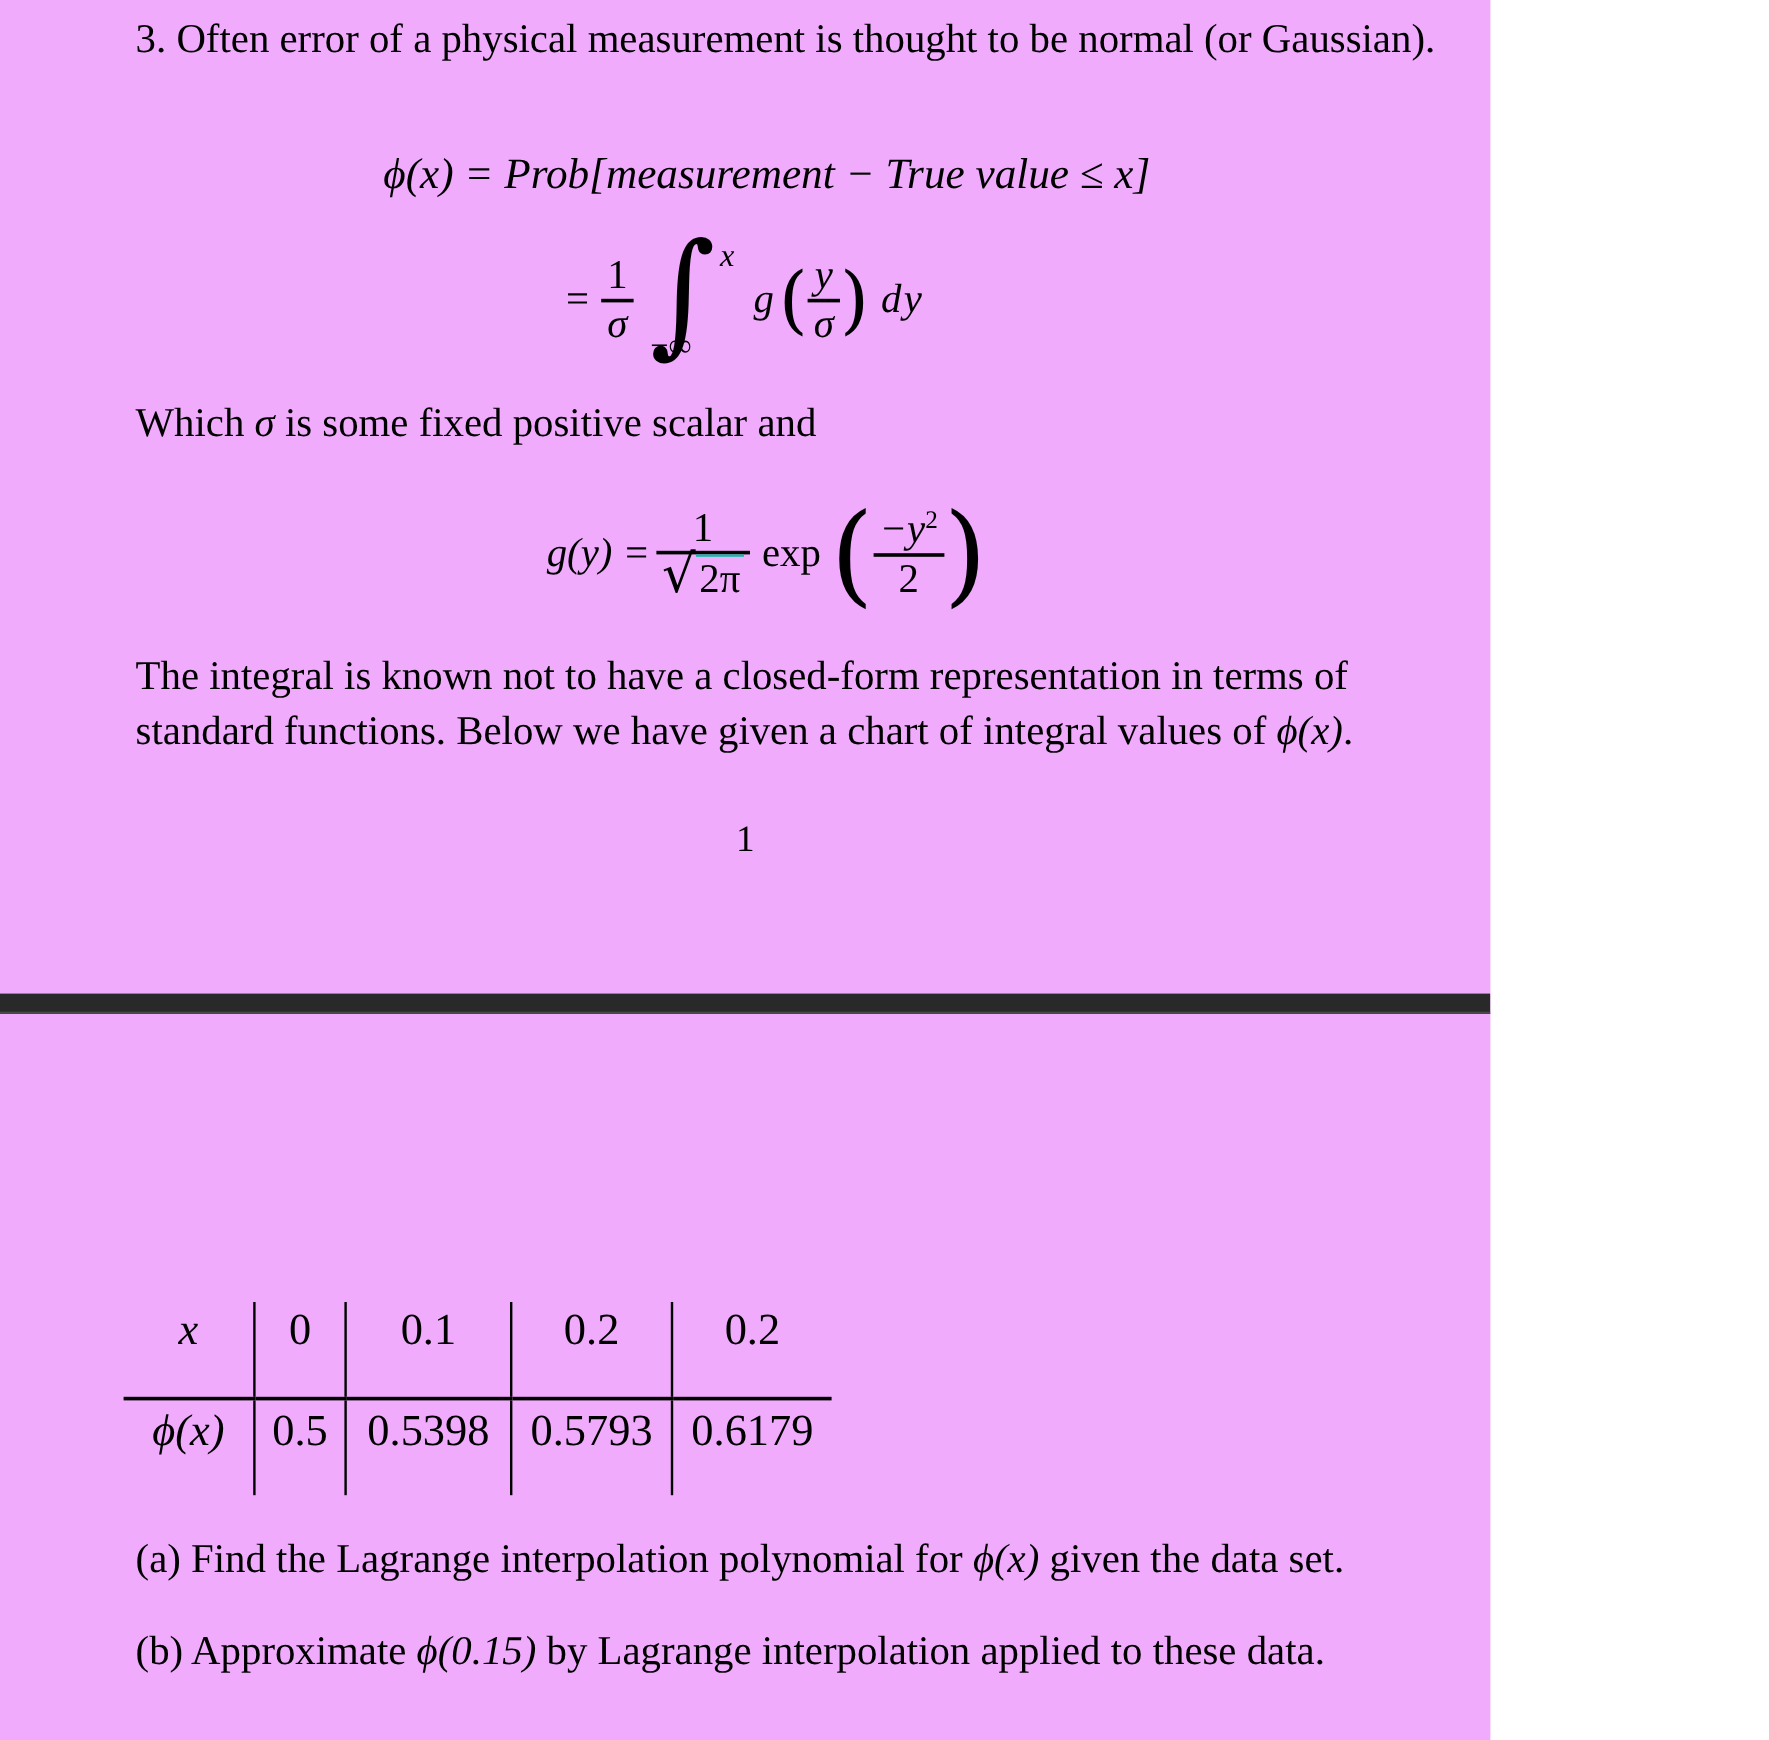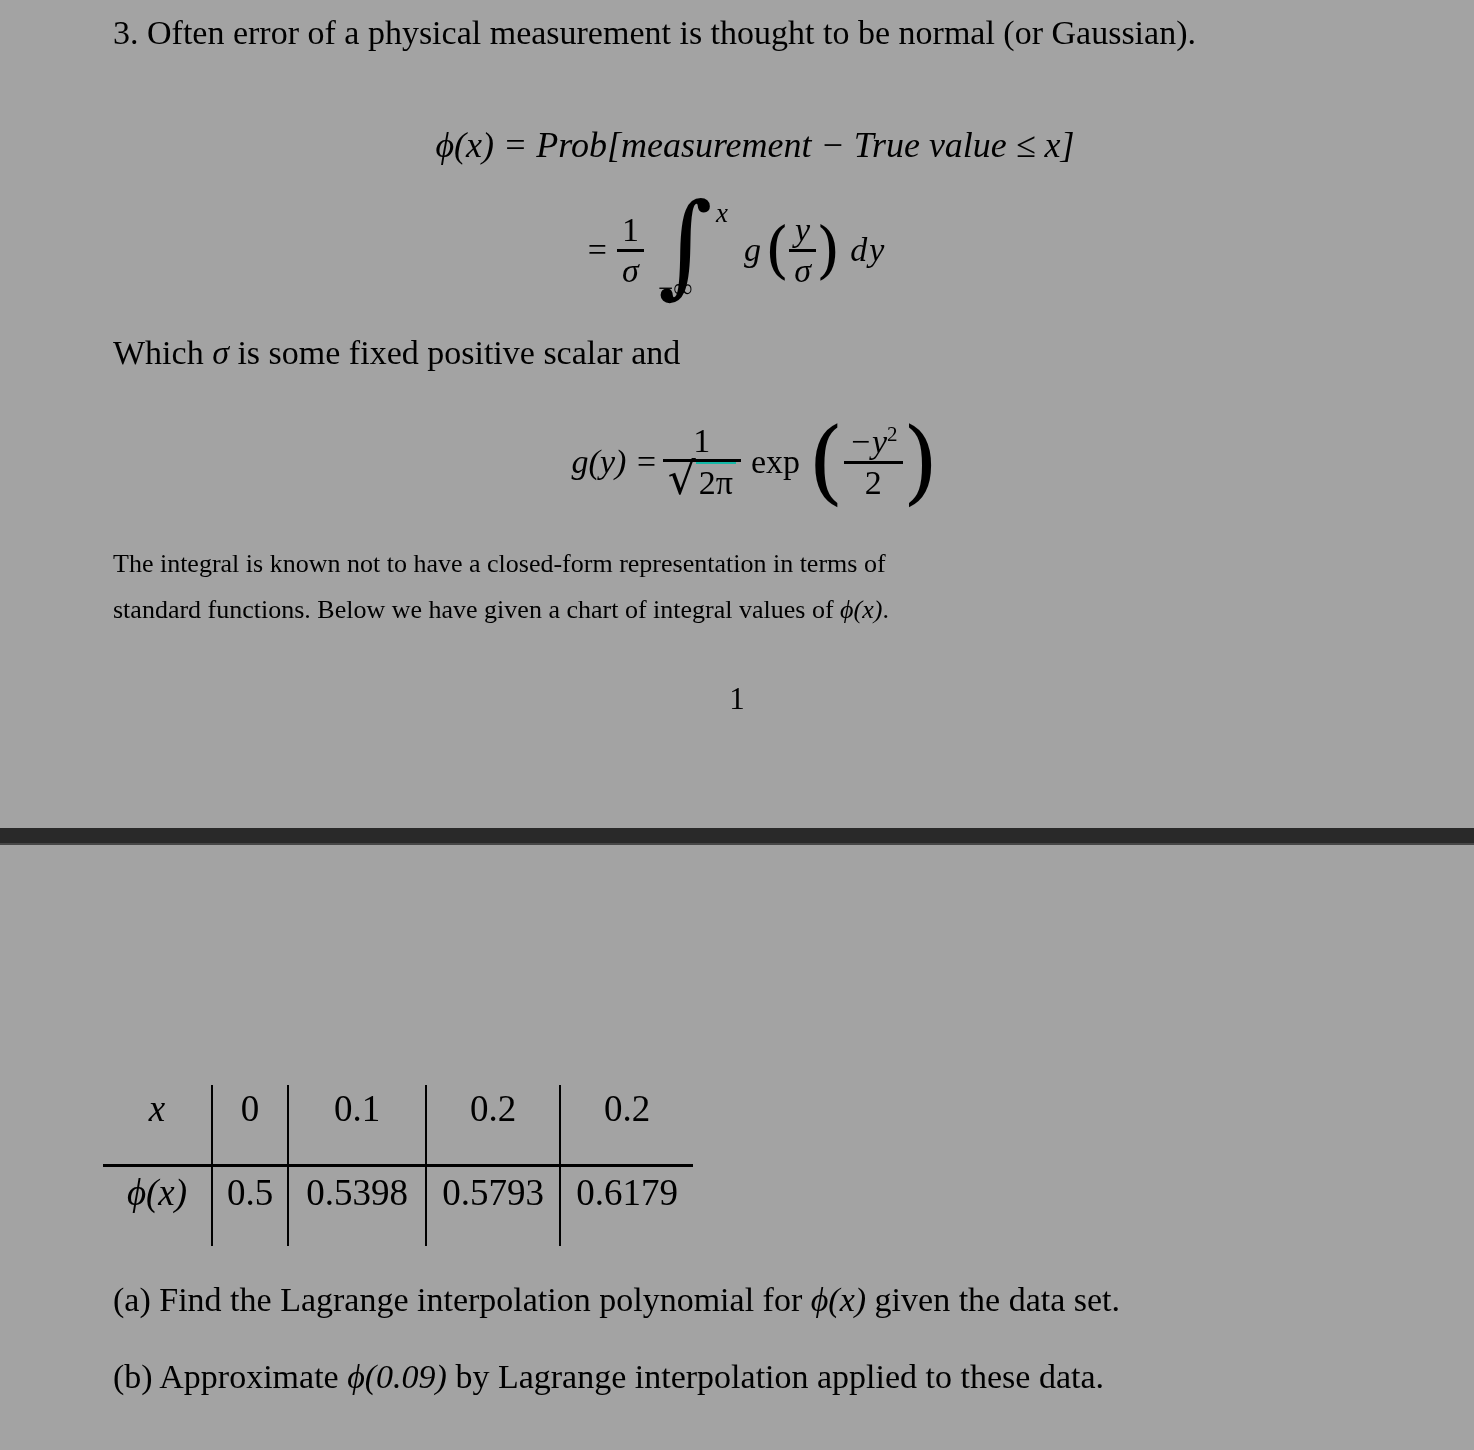--- a/index.html
+++ b/index.html
@@ -1,19 +1,19 @@
 <!DOCTYPE html>
 <html><head>
 <meta charset="utf-8">
 <style>
   html,body{margin:0;padding:0;background:#ffffff;}
   .page{
     position:relative;
-    width:1474px;height:1450px;
-    background:#a3a3a3;
+    width:1242px;height:1450px;
+    background:#f0abfc;
     color:#000;
     font-family:"Liberation Serif","DejaVu Serif",serif;
     overflow:hidden;
   }
   .m-it{font-style:italic;}
   .intro{position:absolute;left:113px;top:8px;width:1250px;font-size:34px;line-height:50px;}
   .eq1{position:absolute;left:18px;top:124px;width:100%;text-align:center;font-size:36px;}
   .eq-row{position:absolute;left:0;width:100%;display:flex;justify-content:center;align-items:center;font-size:34px;}
   .eq2{top:198px;height:104px;}
   .eq3{top:406px;height:112px;padding-left:36px;box-sizing:border-box;}
@@ -29,21 +29,21 @@
   .p60{font-size:62px;}
   .p90{font-size:92px;}
   .dy{margin-left:10px;letter-spacing:2px;}
   .eqlhs{margin-right:5px;}
   .exp-label{margin:0 8px 0 10px;}
   .dflex{display:inline-flex;align-items:flex-start;}
   .sqrt-sign{font-size:44px;line-height:34px;position:relative;top:0px;font-family:"DejaVu Serif",serif;}
   .sqrt-arg{border-top:2px solid #14b8a6;line-height:38px;padding:0 3px;}
   .supscript{font-size:21px;vertical-align:super;line-height:0;font-style:normal;}
   .which{position:absolute;left:113px;top:334px;font-size:34px;}
-  .para{position:absolute;left:113px;top:541px;font-size:26px;line-height:46px;}
+  .para{position:absolute;left:113px;top:541px;font-size:34px;line-height:46px;}
   .pagenum{position:absolute;left:0;top:681px;width:100%;text-align:center;font-size:31px;}
   .divider{position:absolute;left:0;top:828px;width:100%;height:15px;background:#292929;border-bottom:2px solid #474747;}
   table.vals{position:absolute;left:103px;top:1085px;border-collapse:collapse;font-size:37px;table-layout:fixed;}
   table.vals td{text-align:center;vertical-align:top;padding:2px 0 0 0;}
   table.vals td + td{border-left:2px solid #000;}
   table.vals tr.r1 td{height:77px;border-bottom:3px solid #000;}
   table.vals tr.r2 td{height:75px;padding-top:4px;}
   .question{position:absolute;left:113px;font-size:34px;width:1300px;}
   .qa{top:1281px;}
   .qb{top:1358px;}
@@ -143,16 +143,16 @@
       <td>0.6179</td>
     </tr>
   </tbody>
     </table>
 
   <div class="question qa">
     <span>(a) Find the Lagrange interpolation polynomial for </span><span class="m-it">ϕ(x)</span><span> given the data set.</span>
   </div>
 
   <div class="question qb">
-    <span>(b) Approximate </span><span class="m-it">ϕ(0.09)</span><span> by Lagrange interpolation applied to these data.</span>
+    <span>(b) Approximate </span><span class="m-it">ϕ(0.15)</span><span> by Lagrange interpolation applied to these data.</span>
   </div>
 
 </div>
 
 </body></html>

